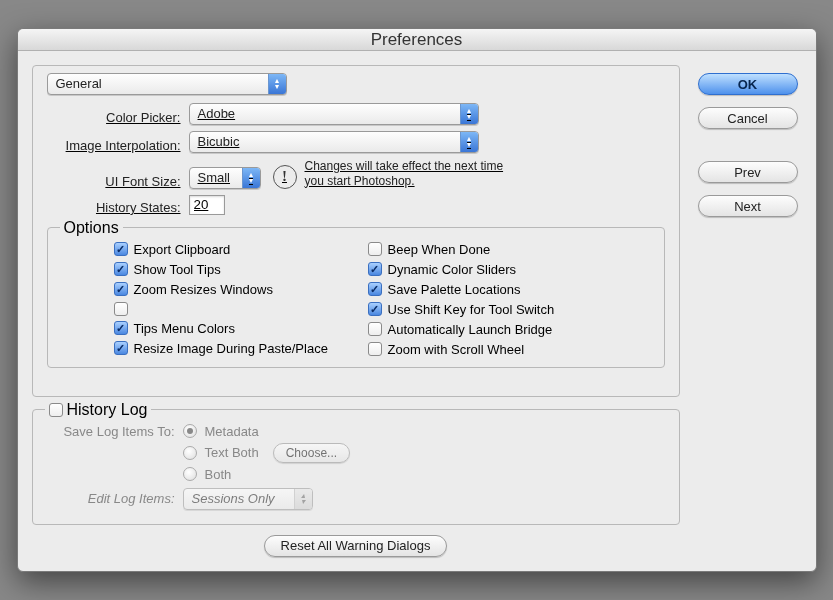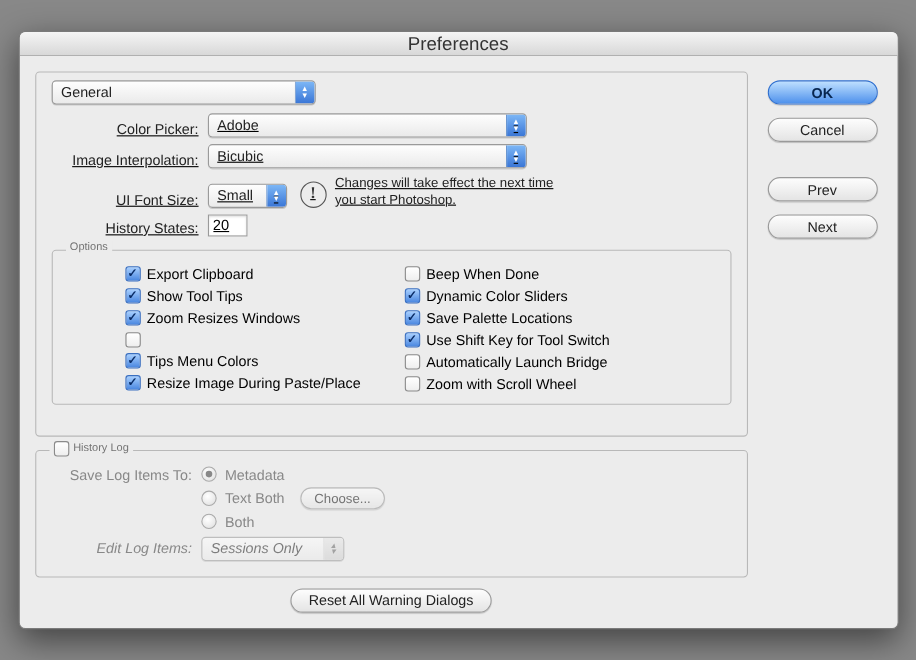--- a/index.html
+++ b/index.html
@@ -91,21 +91,21 @@
   margin-left:4px;
 }
 .note-text { font-size:12px; color:#222; line-height:1.25; }
 
 .fieldset {
   border:1px solid #b8b8b8; border-radius:4px;
   padding: 14px 14px 10px 14px; margin-top:12px; position:relative;
 }
 .fieldset-legend {
   position:absolute; top:-9px; left:12px; background:#ececec;
-  padding:0 4px; font-size:10px; color:#737373;
+  padding:0 4px; font-size:16px; color:#000000;
 }
 .legend-with-check { display:flex; align-items:center; gap:4px; }
 
 .options-grid { display:flex; gap:8px; padding-left:52px; }
 .opt-col { display:flex; flex-direction:column; gap:5px; }
 .opt-col.c1 { width:246px; }
 .checkbox-row { display:flex; align-items:center; gap:6px; }
 .aqua-check {
   width:14px; height:14px; border:1px solid #8a8a8a; border-radius:3px;
   background:linear-gradient(#fff,#eee); display:inline-flex;

